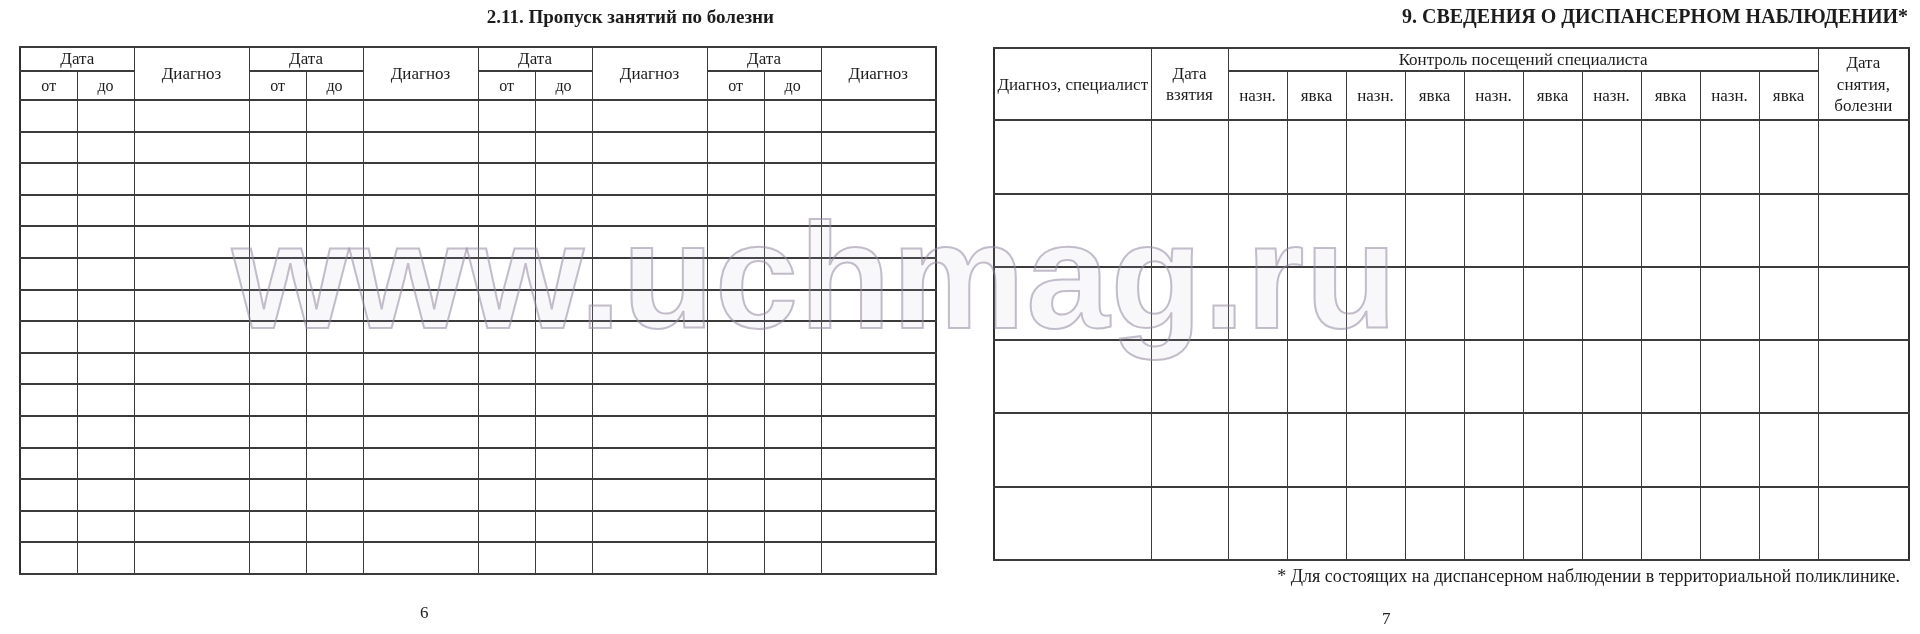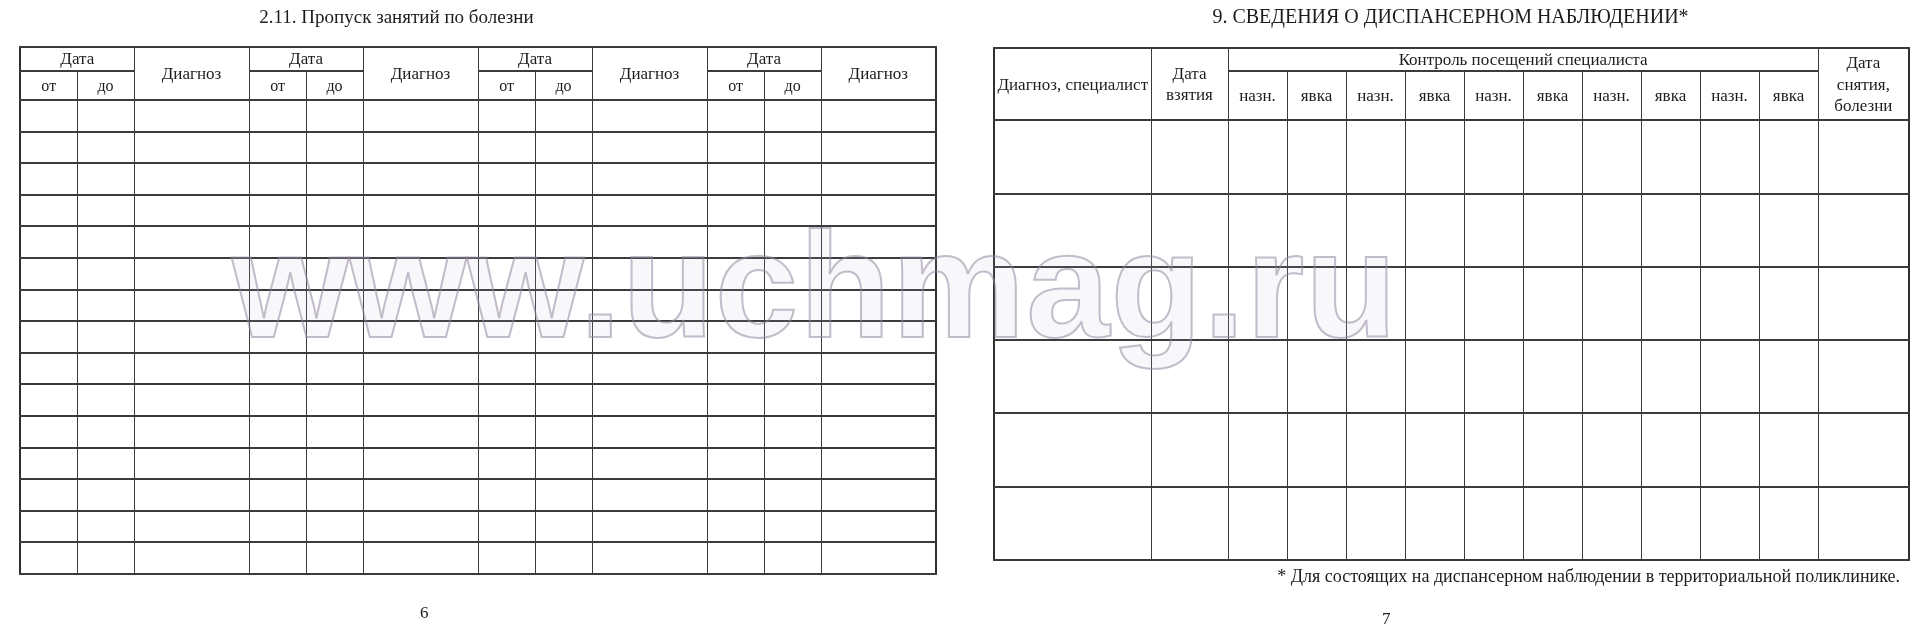--- a/index.html
+++ b/index.html
@@ -29,37 +29,36 @@
   #left-table .hr1{height:24px;margin-left:24px;}
   #left-table .hr2{height:29px;font-size:16px;padding-left:10px;}
 
   
   #right-table{left:993px;top:47px;width:915px;height:514px;font-size:17px;}
   #right-table .hr1{height:23px;}
   #right-table .hr2{height:49px;}
   #right-table .sub{font-size:17px;}
 
   
-  .page-title{font-weight:normal;text-align:center;white-space:nowrap;}
+  .page-title{font-weight:bold;text-align:right;white-space:nowrap;}
   #left-title{left:19px;top:6px;width:755px;font-size:19px;}
   #right-title{left:993px;top:5px;width:915px;font-size:20px;}
 
   #footnote{left:990px;top:566px;width:910px;font-size:18px;text-align:right;}
 
   .page-num{font-size:17px;color:#222;}
   #page-num-left{left:420px;top:603px;}
   #page-num-right{left:1382px;top:609px;}
 
   
   #watermark{
     left:232px;top:190px;z-index:5;pointer-events:none;
     font-family:"Liberation Sans", sans-serif;
     font-size:150px;font-weight:bold;letter-spacing:1px;white-space:nowrap;
     color:rgba(190,178,200,0.10);
-    margin-top:9px;
     -webkit-text-stroke:2px rgba(148,136,160,0.55);
   }
 </style>
 </head>
 <body>
 
 <div class="abs page-title" id="left-title">2.11. Пропуск занятий по болезни</div>
 
 <table class="abs grid" id="left-table">
   <colgroup>

